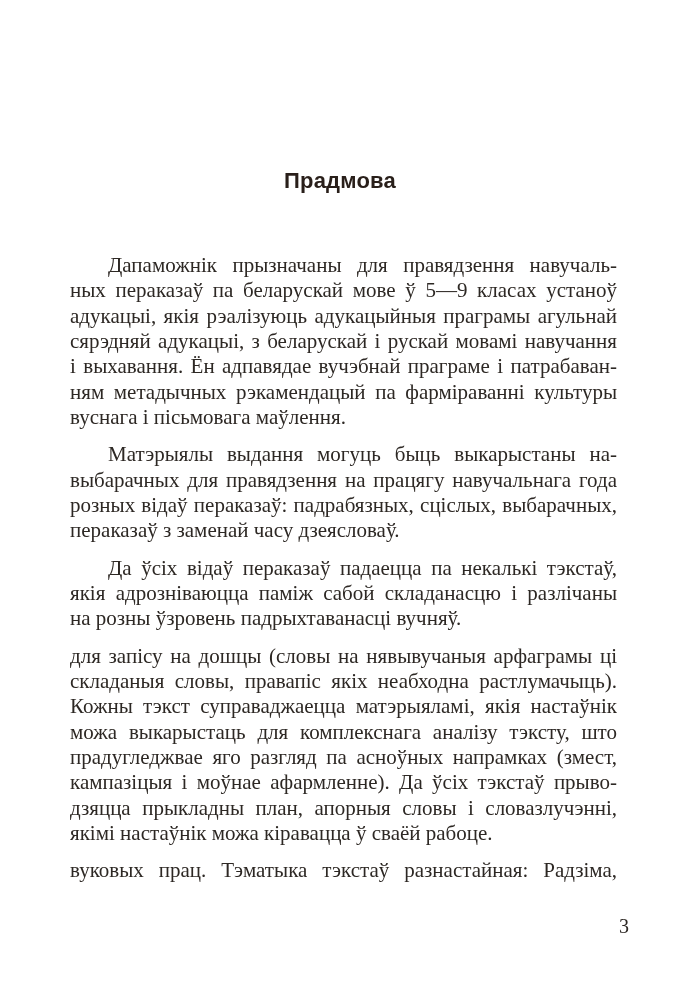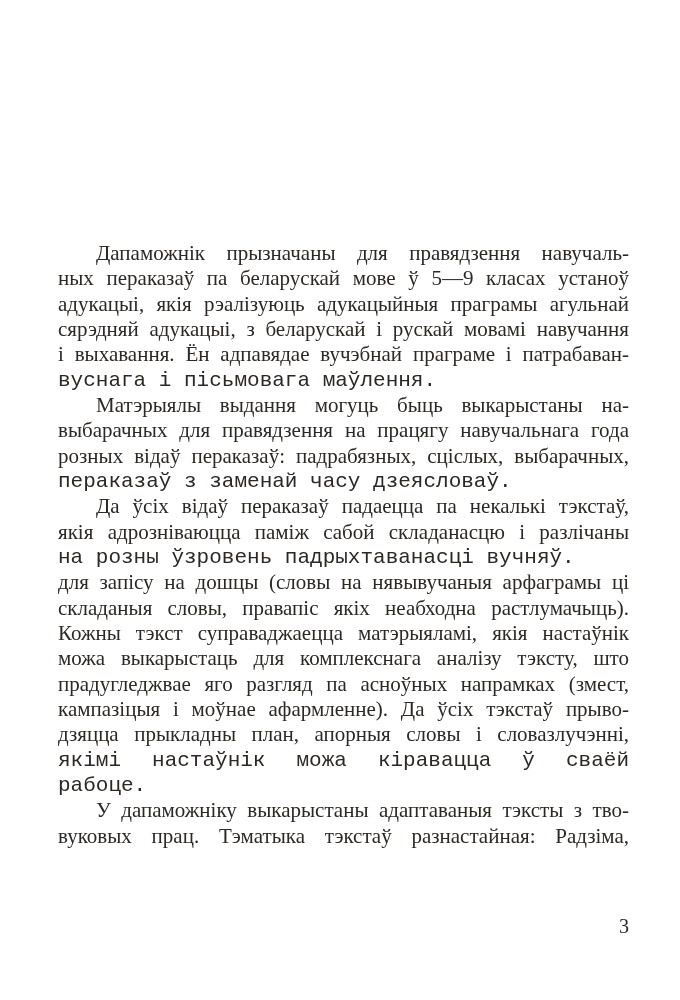--- a/index.html
+++ b/index.html
@@ -32,57 +32,58 @@
   .body-text {
     position: absolute;
     top: 241px;
     left: 58px;
     width: 571px;
     font-size: 21px;
     line-height: 25.33px;
     color: #2d2824;
   }
   .para {
-    margin: 0;
+    margin: 12px;
     padding: 0;
   }
   .line {
     text-align: justify;
     text-align-last: justify;
     overflow: hidden;
   }
   .line.first {
     text-indent: 38px;
   }
   .line.final {
     text-align-last: left;
-    font-family: Liberation Mono, monospace;
   }
   .page-num {
     position: absolute;
     top: 914px;
     right: 51px;
     font-size: 20px;
     line-height: 25px;
     color: #2d2824;
     text-align: right;
   }
 </style>
 </head>
 <body>
 
 <div class="page">
+  <h1 class="title">Прадмова</h1>
 
   <div class="body-text">
       <div class="para">
         <div class="line first">Дапаможнік прызначаны для правядзення навучаль-</div>
         <div class="line">ных пераказаў па беларускай мове ў 5—9 класах устаноў</div>
         <div class="line">адукацыі, якія рэалізуюць адукацыйныя праграмы агульнай</div>
         <div class="line">сярэдняй адукацыі, з беларускай і рускай мовамі навучання</div>
         <div class="line">і выхавання. Ён адпавядае вучэбнай праграме і патрабаван-</div>
+        <div class="line">ням метадычных рэкамендацый па фарміраванні культуры</div>
         <div class="line final">вуснага і пісьмовага маўлення.</div>
       </div>
       <div class="para">
         <div class="line first">Матэрыялы выдання могуць быць выкарыстаны на-</div>
         <div class="line">выбарачных для правядзення на працягу навучальнага года</div>
         <div class="line">розных відаў пераказаў: падрабязных, сціслых, выбарачных,</div>
         <div class="line final">пераказаў з заменай часу дзеясловаў.</div>
       </div>
       <div class="para">
         <div class="line first">Да ўсіх відаў пераказаў падаецца па некалькі тэкстаў,</div>
@@ -93,19 +94,18 @@
         <div class="line">для запісу на дошцы (словы на нявывучаныя арфаграмы ці</div>
         <div class="line">складаныя словы, правапіс якіх неабходна растлумачыць).</div>
         <div class="line">Кожны тэкст суправаджаецца матэрыяламі, якія настаўнік</div>
         <div class="line">можа выкарыстаць для комплекснага аналізу тэксту, што</div>
         <div class="line">прадугледжвае яго разгляд па асноўных напрамках (змест,</div>
         <div class="line">кампазіцыя і моўнае афармленне). Да ўсіх тэкстаў прыво-</div>
         <div class="line">дзяцца прыкладны план, апорныя словы і словазлучэнні,</div>
         <div class="line final">якімі настаўнік можа кіравацца ў сваёй рабоце.</div>
       </div>
       <div class="para">
-        <div class="line first">У дапаможніку выкарыстаны адаптаваныя тэксты з тво-</div>
         <div class="line">вуковых прац. Тэматыка тэкстаў разнастайная: Радзіма,</div>
       </div>
     </div>
 
   <div class="page-num">3</div>
 </div>
 
 </body></html>

